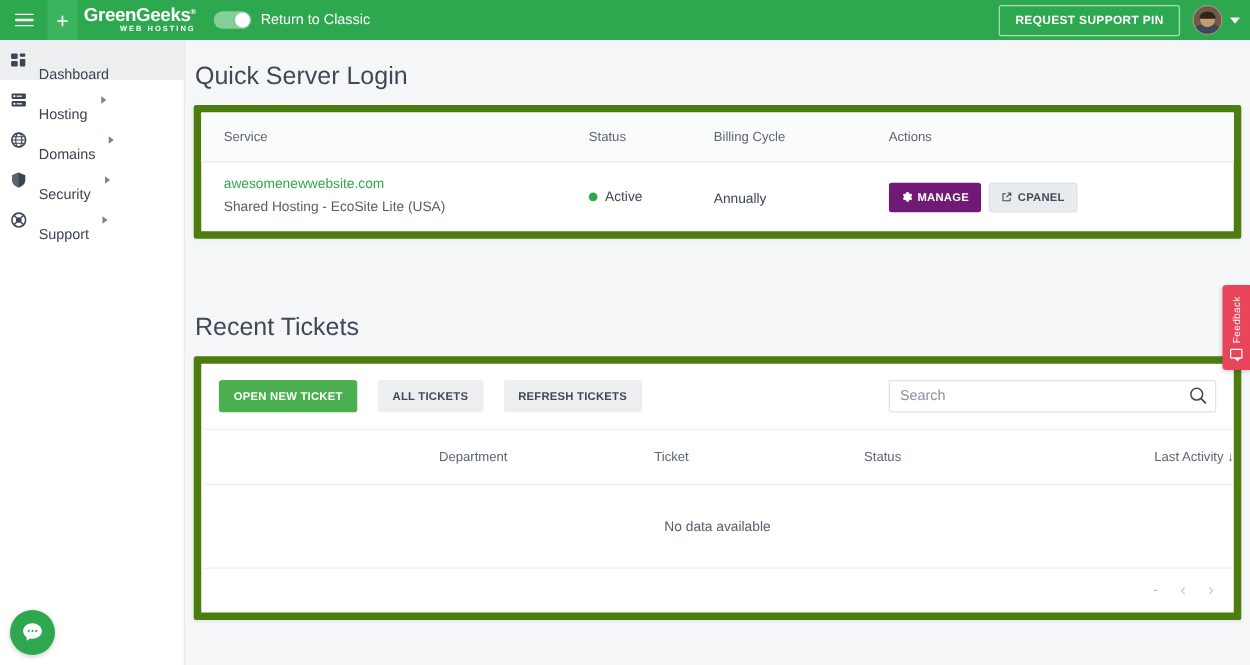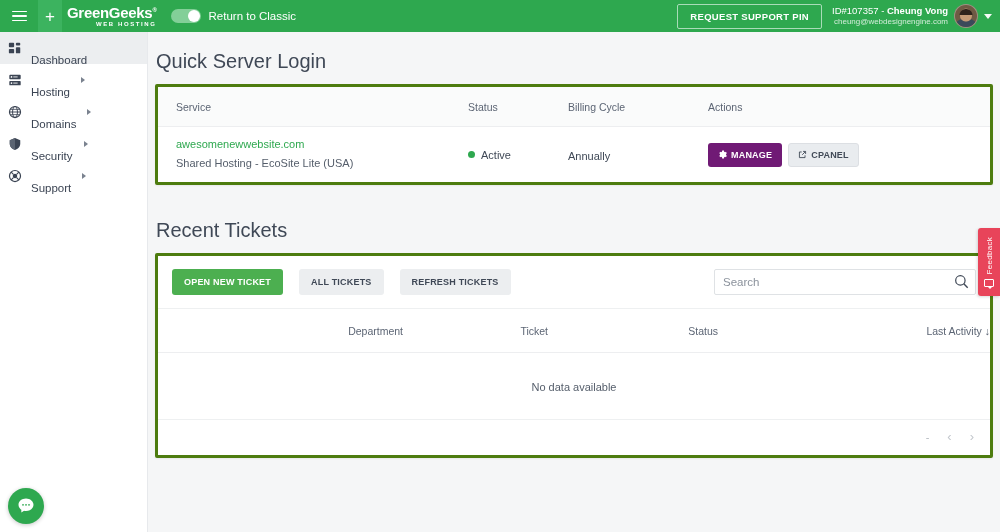--- a/index.html
+++ b/index.html
@@ -141,21 +141,21 @@
     width: 852px; height: 500px;
     background: #f5f6f7;
     padding: 14px 7px 0 7px;
   }
   .section-title {
     font-size: 20px; color: #3f4856;
     font-weight: normal; padding: 4px 0 11px 1px;
   }
   .card {
     background: #ffffff;
-    border: 3px solid #4d7c0f;
+    border: 6px solid #4d7c0f;
     border-radius: 2px;
     box-shadow: 0 1px 2px rgba(0,0,0,.06);
   }
 
   table { width: 100%; border-collapse: collapse; }
   .svc-table thead th {
     text-align: left; font-size: 10.5px; font-weight: normal;
     color: #5c6574; padding: 14px 0 13px 0;
     background: #fafbfb;
     border-bottom: 1px solid #edeef0;
@@ -280,24 +280,20 @@
     <div class="brand-sub">WEB HOSTING</div>
   </div>
   <div class="toggle-wrap">
     <div class="toggle"></div>
     <div class="toggle-label">Return to Classic</div>
   </div>
 
   <div class="topbar-right">
     <button class="support-pin-btn">REQUEST SUPPORT PIN</button>
     <div class="user-block">
-      <div class="user-text">
-        <div class="user-id"><span>ID#107357 - </span><b>Cheung Vong</b></div>
-        <div class="user-mail">cheung@webdesignengine.com</div>
-      </div>
       <div class="avatar">
         <div class="body"></div>
           <div class="face"></div>
           <div class="hair"></div>
       </div>
       <div class="chev-down"></div>
     </div>
   </div>
 </div>
 
@@ -405,21 +401,21 @@
                 </svg>
                 <span>CPANEL</span>
               </button>
             </div>
           </td>
         </tr>
       </tbody>
     </table>
   </div>
 
-  <h1 class="section-title" style="padding-top:34px;">Recent Tickets</h1>
+  <h1 class="section-title" style="padding-top:34px;margin-top:26px;">Recent Tickets</h1>
 
   <div class="card">
     <div class="toolbar">
       <button class="btn btn-open-ticket">OPEN NEW TICKET</button>
       <button class="btn btn-light">ALL TICKETS</button>
       <button class="btn btn-light">REFRESH TICKETS</button>
       <div class="search-box">
         <input class="search-input" type="text" placeholder="Search" style="">
         <svg class="search-ico" viewBox="0 0 16 16">
           <circle cx="6.8" cy="6.8" r="5" fill="none" stroke="#3f4856" stroke-width="1.3"></circle>

